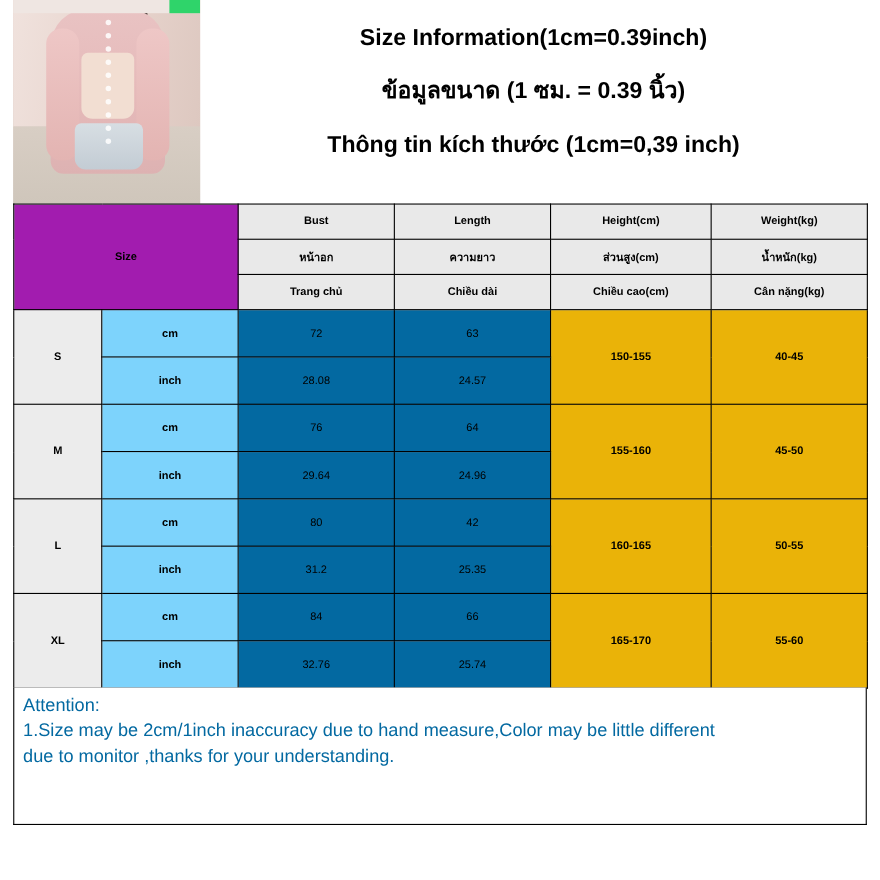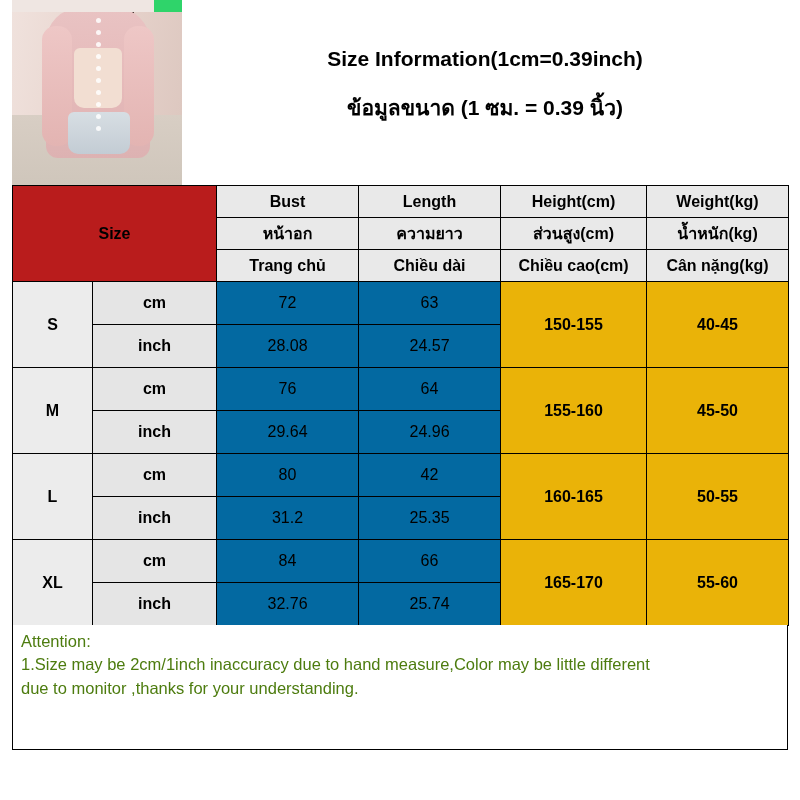--- a/index.html
+++ b/index.html
@@ -114,63 +114,63 @@
     position: absolute;
     left: 12px; top: 185px;
     width: 776px;
     border-collapse: collapse;
     table-layout: fixed;
   }
   table.size-table td {
     border: 1px solid #000;
     text-align: center;
     vertical-align: middle;
-    font-size: 16px;
+    font-size: 10px;
     color: #000;
     padding: 2px 3px;
   }
   .head-cell {
     background: #e9e9e9;
     font-weight: bold;
     font-size: 16px;
     height: 32px;
   }
   .size-label-cell {
-    background: #b91c1c;
+    background: #a21caf;
     font-weight: bold;
     font-size: 26px;
   }
   .row-size {
     background: #ececec;
     font-weight: bold;
     font-size: 19px;
   }
   .row-unit {
-    background: #e5e5e5;
+    background: #7dd3fc;
     font-weight: bold;
     font-size: 16px;
   }
   .val-cell { background: #0369a1; font-size: 17px; }
   .merge-cell { background: #eab308; font-weight: bold; font-size: 17px; }
   
   .attention {
     position: absolute;
     left: 12px; top: 625px;
     width: 776px;
     height: 125px;
     border: 1px solid #000;
     border-top: none;
     padding: 6px 8px 4px 8px;
     background: #fff;
   }
   .attention p {
     margin: 0 0 2px 0;
     font-size: 16.5px;
     line-height: 1.3;
-    color: #4d7c0f;
+    color: #0369a1;
   }
 </style>
 </head>
 <body>
 
 <div id="page">
 
   <div class="header">
     <div class="photo">
       <div class="wall"></div>
@@ -194,20 +194,21 @@
           <i></i>
           <i></i>
           <i></i>
       </div>
       <div class="topbar"></div>
       <div class="green"></div>
     </div>
     <div class="header-titles">
       <div>Size Information(1cm=0.39inch)</div>
       <div>ข้อมูลขนาด (1 ซม. = 0.39 นิ้ว)</div>
+      <div>Thông tin kích thước (1cm=0,39 inch)</div>
     </div>
   </div>
 
   <table class="size-table">
     <colgroup>
       <col style="width:80px">
       <col style="width:124px">
       <col style="width:142px">
       <col style="width:142px">
       <col style="width:146px">

